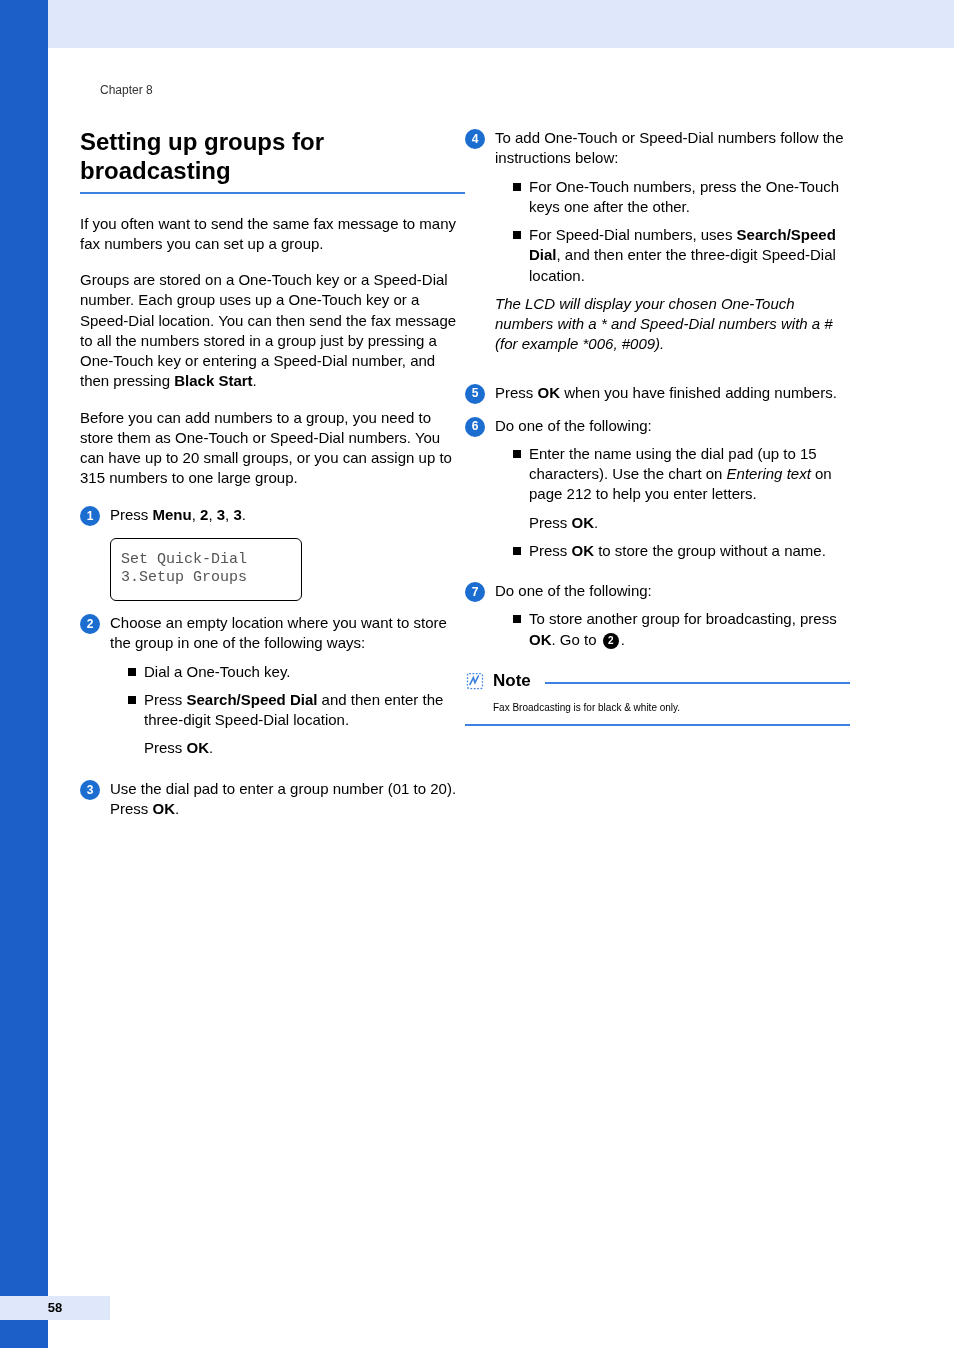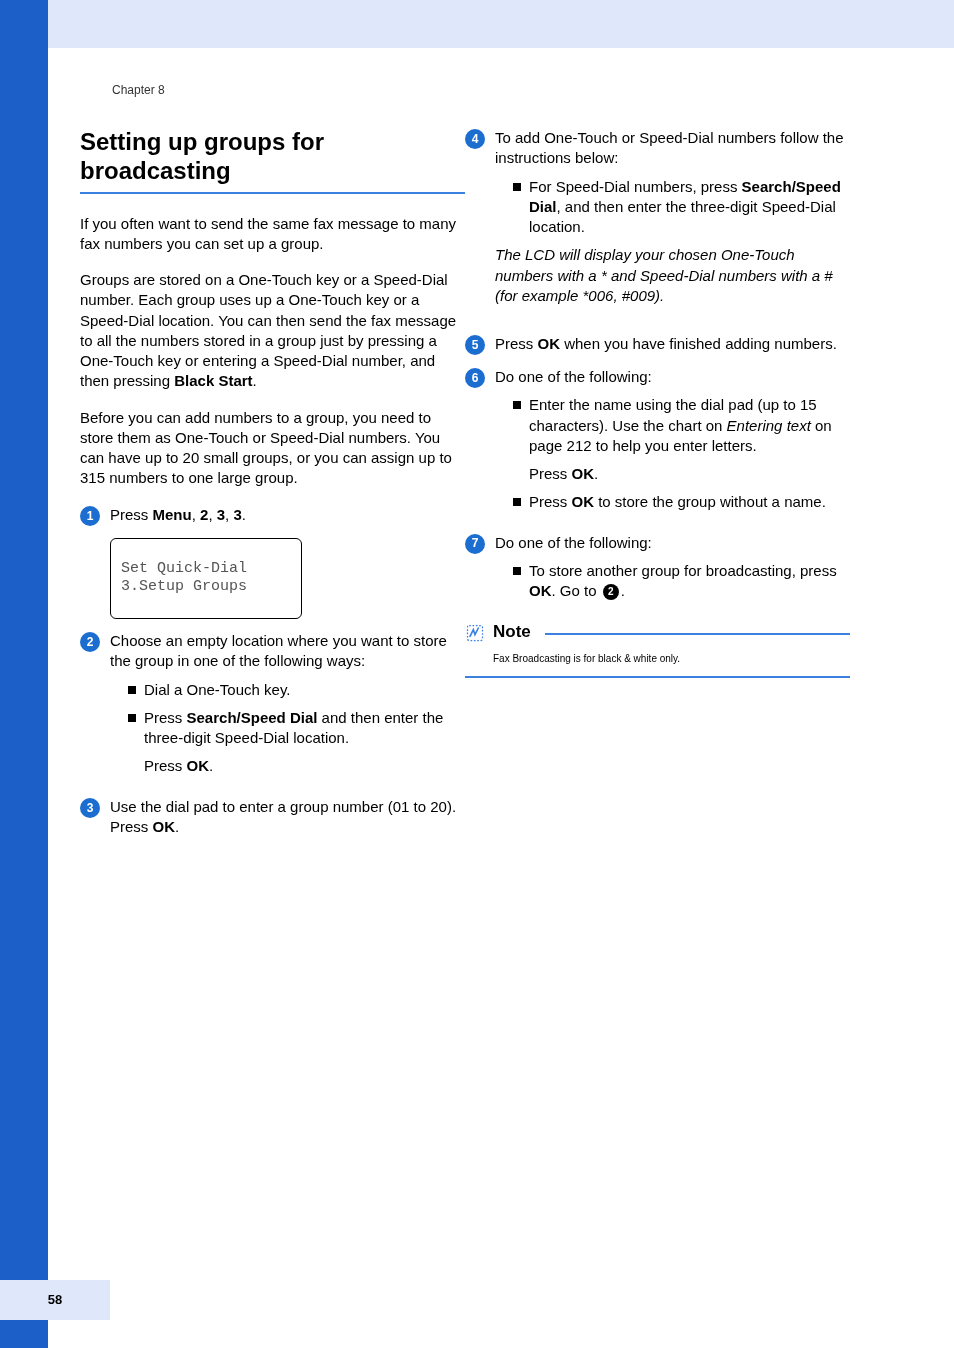--- a/index.html
+++ b/index.html
@@ -31,33 +31,33 @@
     top: 0;
     right: 0;
     height: 48px;
     background: #dfe8fa;
   }
   .page-number-box {
     position: absolute;
     left: 0;
     bottom: 28px;
     width: 110px;
-    height: 40px;
+    height: 24px;
     background: #dfe8fa;
     display: flex;
     align-items: center;
     justify-content: center;
   }
   .page-number {
     font-weight: bold;
     font-size: 13px;
   }
   .chapter-label {
     position: absolute;
-    left: 112px;
+    left: 100px;
     top: 82px;
     font-size: 12px;
     color: #333;
     text-align: right;
   }
   .content {
     position: absolute;
     left: 80px;
     top: 128px;
     width: 806px;
@@ -127,21 +127,21 @@
     font-size: 10px;
     font-weight: bold;
     align-items: center;
     justify-content: center;
     vertical-align: middle;
     margin: 0 2px;
   }
   .lcd {
     border: 1px solid #000;
     border-radius: 6px;
-    padding: 21px 10px;
+    padding: 12px 10px;
     font-family: "Courier New", monospace;
     font-size: 15px;
     line-height: 1.25;
     margin: 8px 0 12px 30px;
     width: 170px;
     white-space: pre;
     color: #555;
   }
   b { font-weight: bold; }
   i { font-style: italic; }
@@ -245,22 +245,26 @@
 
     <div class="col">
 
       <div class="step">
         <div class="circle-num">4</div>
         <div class="step-body">
           <span>To add One-Touch or Speed-Dial numbers follow the instructions below:</span>
           <div class="bullet-list">
             <div class="bullet-item">
               <div class="sq"></div>
-              <div>
-                <span>For Speed-Dial numbers, press </span><b>Search/Speed Dial</b><span>, and then enter the three-digit Speed-Dial location.</span>
+              <div>For One-Touch numbers, press the One-Touch keys one after the other.</div>
+            </div>
+            <div class="bullet-item">
+              <div class="sq"></div>
+              <div>
+                <span>For Speed-Dial numbers, uses </span><b>Search/Speed Dial</b><span>, and then enter the three-digit Speed-Dial location.</span>
               </div>
             </div>
           </div>
           <p style="margin-top:2px;font-style:italic;">The LCD will display your chosen One-Touch numbers with a * and Speed-Dial numbers with a # (for example *006, #009).</p>
         </div>
       </div>
 
       <div class="step">
         <div class="circle-num">5</div>
         <div class="step-body">

